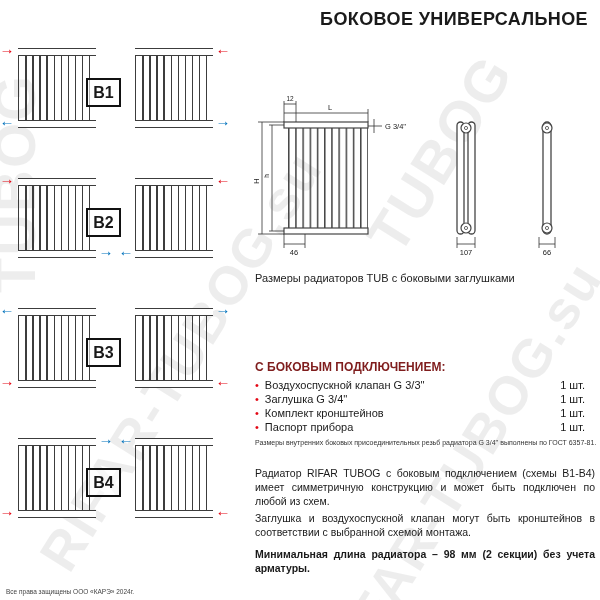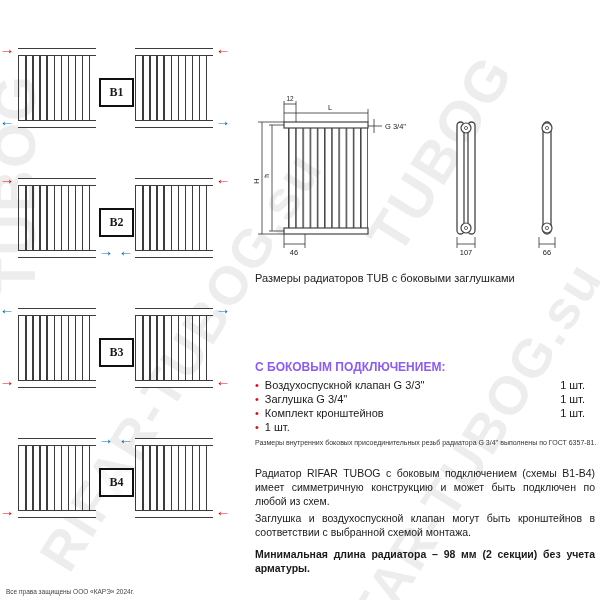--- a/index.html
+++ b/index.html
@@ -23,37 +23,37 @@
   .schemes{position:absolute; left:0; top:38px; width:240px; z-index:1;}
   .scheme-row{position:relative; height:130px;}
   .radiator{position:absolute; top:10px; width:78px; height:80px;
     background:repeating-linear-gradient(90deg,#3c3c3c 0 1.4px,transparent 1.4px 7.1px);}
   .radiator::before,.radiator::after{content:""; position:absolute; left:0; right:0; height:6px;
     background:#fff; border-top:1.4px solid #3c3c3c; border-bottom:1.4px solid #3c3c3c;}
   .radiator::before{top:0;}
   .radiator::after{bottom:0;}
   .rad-left{left:18px;}
   .rad-right{left:135px;}
-  .scheme-label{position:absolute; left:99px; top:40px; width:31px; height:25px;
-    border:2px solid #111; font-weight:bold; font-size:12px;
-    display:flex; align-items:center; justify-content:center; background:rgba(255,255,255,.6);font-family:Liberation Serif, serif;}
+  .scheme-label{position:absolute; left:86px; top:40px; width:31px; height:25px;
+    border:2px solid #111; font-weight:bold; font-size:16px;
+    display:flex; align-items:center; justify-content:center; background:rgba(255,255,255,.6);}
   .arrow{position:absolute; font-size:15px; font-weight:bold; line-height:1; width:16px; text-align:center;}
   .pos-l-tl{left:-1px; top:3px;}   .pos-l-bl{left:-1px; top:75px;}
   .pos-l-tr{left:98px; top:3px;}   .pos-l-br{left:98px; top:75px;}
   .pos-r-tl{left:118px; top:3px;}  .pos-r-bl{left:118px; top:75px;}
   .pos-r-tr{left:215px; top:3px;}  .pos-r-br{left:215px; top:75px;}
   
   .tech-drawing{position:absolute; left:252px; top:96px; z-index:1;}
   .dim{font-size:7.5px; fill:#222; font-family:"Liberation Sans",sans-serif;}
   .dim-small{font-size:6.5px; fill:#222; font-family:"Liberation Sans",sans-serif;}
   .caption{position:absolute; left:255px; top:272px; z-index:1; font-size:11px; color:#222;}
   
   .equipment{position:absolute; left:255px; top:358px; width:330px; z-index:1;}
   .equip-title{font-size:12px; font-weight:bold;}
-  .equip-subtitle{font-size:12px; font-weight:bold; color:#8b5cf6; margin-top:2px;}
+  .equip-subtitle{font-size:12px; font-weight:bold; color:#7f1d1d; margin-top:2px;}
   .equip-list{margin-top:5px;}
   .equip-item{display:flex; align-items:baseline; font-size:11px; margin:2px 0;}
   .bullet{color:#e30613; margin-right:6px; font-size:11px;}
   .equip-label{flex:1;}
   .equip-qty{white-space:nowrap;}
   .equip-note{margin-top:6px; font-size:7px; color:#333; white-space:nowrap;}
   
   .description{position:absolute; left:255px; top:466px; width:340px; z-index:1;
     font-size:10.5px; line-height:1.35; text-align:justify;}
   .description .para{margin:0 0 2px 0;}
@@ -67,20 +67,21 @@
 <div class="page">
 
   <div class="wm-layer">
       <span class="wm">TUBOG</span>
       <span class="wm">RIFAR-TUBOG.su</span>
       <span class="wm">RIFAR-TUBOG.su</span>
       <span class="wm">TUBOG</span>
     </div>
 
   <div class="title">
+    <div>БОКОВОЕ УНИВЕРСАЛЬНОЕ</div>
   </div>
 
   <div class="schemes">
       <div class="scheme-row">
         <div class="radiator rad-left"></div>
         <div class="radiator rad-right"></div>
         <div class="scheme-label">В1</div>
         <span class="arrow pos-l-tl" style="color: rgb(227, 6, 19);">→</span>
         <span class="arrow pos-l-bl" style="color: rgb(0, 114, 188);">←</span>
         <span class="arrow pos-r-tr" style="color: rgb(227, 6, 19);">←</span>
@@ -195,20 +196,21 @@
           <span class="equip-label">Заглушка G 3/4''</span>
           <span class="equip-qty">1 шт.</span>
         </div>
         <div class="equip-item">
           <span class="bullet">•</span>
           <span class="equip-label">Комплект кронштейнов</span>
           <span class="equip-qty">1 шт.</span>
         </div>
         <div class="equip-item">
           <span class="bullet">•</span>
+          <span class="equip-label">Паспорт прибора</span>
           <span class="equip-qty">1 шт.</span>
         </div>
       </div>
     <div class="equip-note">Размеры внутренних боковых присоединительных резьб радиатора G 3/4'' выполнены по ГОСТ 6357-81.</div>
   </div>
 
   <div class="description">
     <div class="para">Радиатор RIFAR TUBOG с боковым подключением (схемы В1-В4) имеет симметричную конструкцию и может быть подключен по любой из схем.</div>
     <div class="para">Заглушка и воздухоспускной клапан могут быть кронштейнов в соответствии с выбранной схемой монтажа.</div>
     <div class="min-length">Минимальная длина радиатора – 98 мм (2 секции) без учета арматуры.</div>

